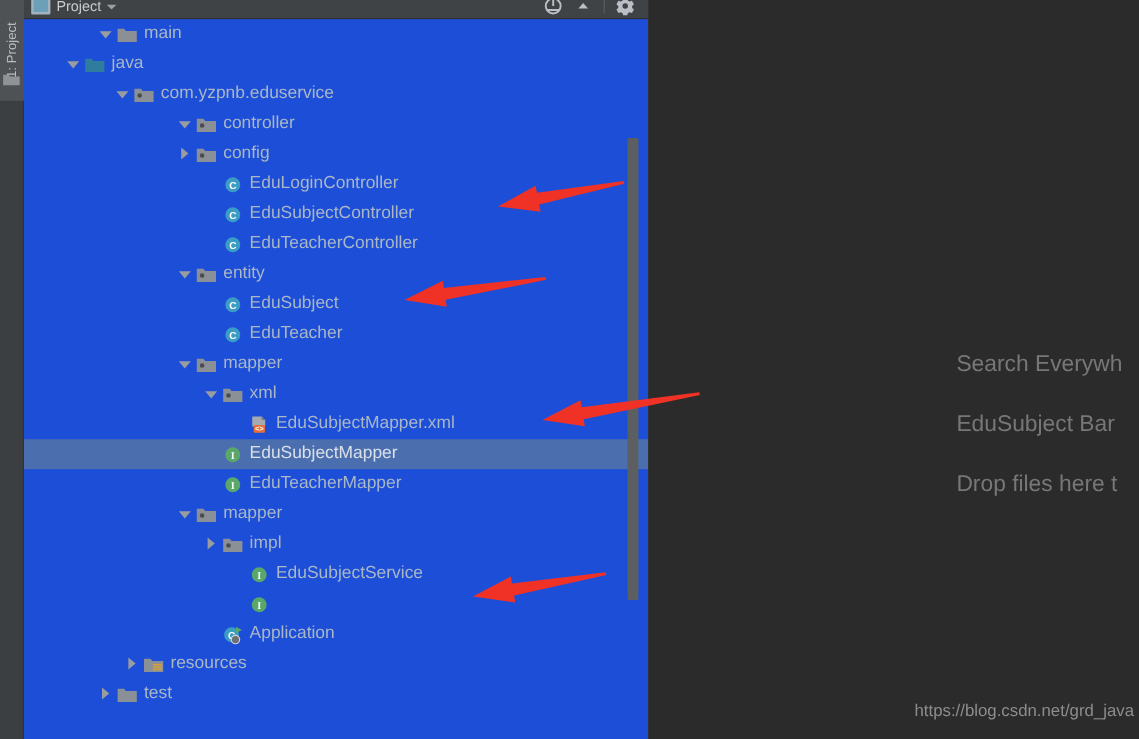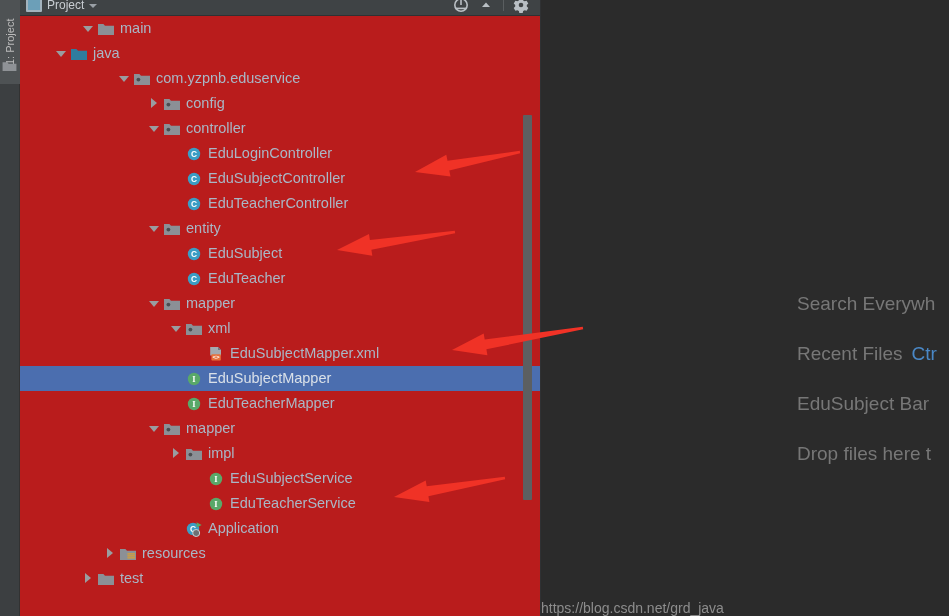--- a/index.html
+++ b/index.html
@@ -110,21 +110,21 @@
     background: #5a5e60;
   }
   .tb-ico { width: 16px; height: 16px; display:block; }
 
   
   .tree {
     position: absolute;
     left: 0; top: 16px;
     width: 521px;
     height: 600px;
-    background: #b91c1c;
+    background: #1d4ed8;
   }
   .row {
     position: relative;
     height: 25px;
     display: flex;
     align-items: center;
     white-space: nowrap;
     box-sizing: border-box;
   }
   .row.selected {
@@ -217,23 +217,23 @@
     font-size: 19px;
     color: #777777;
     padding-left: 256px;
   }
   .hint-key {
     color: #4a88c7;
     margin-left: 9px;
   }
   .watermark {
     position: absolute;
-    left: 0; top: 600px;
+    left: 0; top: 584px;
     width: 408px;
-    text-align: left;
+    text-align: right;
     color: #8d8d8d;
     font-size: 14px;
     white-space: nowrap;
     padding-right: 4px;
     box-sizing: border-box;
   }
 
   
   .arrows {
     position: absolute;
@@ -293,49 +293,49 @@
         </div>
         <div class="row" style="padding-left: 35px;">
           <span class="twisty open"></span>
           <span class="icon-wrap">
             <svg width="18" height="16" viewBox="0 0 18 16">
               <path d="M1 3 H6.4 L8 4.8 H17 V14 H1 Z" fill="#2f7c9e"></path>
             </svg>
           </span>
           <span class="row-label">java</span>
         </div>
-        <div class="row" style="padding-left: 98px;">
+        <div class="row" style="padding-left: 76px;">
           <span class="twisty open"></span>
           <span class="icon-wrap">
             <svg width="18" height="16" viewBox="0 0 18 16">
               <path d="M1 3 H6.4 L8 4.8 H17 V14 H1 Z" fill="#8b9096"></path>
               <circle cx="5.4" cy="8.6" r="1.9" fill="#4a4d50"></circle>
             </svg>
           </span>
           <span class="row-label">com.yzpnb.eduservice</span>
+        </div>
+        <div class="row" style="padding-left: 128px;">
+          <span class="twisty open"></span>
+          <span class="icon-wrap">
+            <svg width="18" height="16" viewBox="0 0 18 16">
+              <path d="M1 3 H6.4 L8 4.8 H17 V14 H1 Z" fill="#8b9096"></path>
+              <circle cx="5.4" cy="8.6" r="1.9" fill="#4a4d50"></circle>
+            </svg>
+          </span>
+          <span class="row-label">controller</span>
         </div>
         <div class="row" style="padding-left: 128px;">
           <span class="twisty closed"></span>
           <span class="icon-wrap">
             <svg width="18" height="16" viewBox="0 0 18 16">
               <path d="M1 3 H6.4 L8 4.8 H17 V14 H1 Z" fill="#8b9096"></path>
               <circle cx="5.4" cy="8.6" r="1.9" fill="#4a4d50"></circle>
             </svg>
           </span>
           <span class="row-label">config</span>
-        </div>
-        <div class="row" style="padding-left: 128px;">
-          <span class="twisty open"></span>
-          <span class="icon-wrap">
-            <svg width="18" height="16" viewBox="0 0 18 16">
-              <path d="M1 3 H6.4 L8 4.8 H17 V14 H1 Z" fill="#8b9096"></path>
-              <circle cx="5.4" cy="8.6" r="1.9" fill="#4a4d50"></circle>
-            </svg>
-          </span>
-          <span class="row-label">controller</span>
         </div>
         <div class="row" style="padding-left: 150px;">
           <span class="twisty none"></span>
           <span class="icon-wrap">
             <svg width="18" height="16" viewBox="0 0 18 16">
               <circle cx="9" cy="8" r="6.2" fill="#3b9dc4"></circle>
               <text x="9" y="11.4" font-family="Liberation Sans, sans-serif" font-size="8.4" font-weight="bold" fill="#ffffff" text-anchor="middle">C</text>
             </svg>
           </span>
           <span class="row-label">EduLoginController</span>
@@ -473,21 +473,20 @@
           <span class="row-label">EduSubjectService</span>
         </div>
         <div class="row" style="padding-left: 172px;">
           <span class="twisty none"></span>
           <span class="icon-wrap">
             <svg width="18" height="16" viewBox="0 0 18 16">
               <circle cx="9" cy="8" r="6.2" fill="#59a869"></circle>
               <text x="9" y="11.3" font-family="Liberation Serif, serif" font-size="8.6" font-weight="bold" fill="#ffffff" text-anchor="middle">I</text>
             </svg>
           </span>
-          <span class="row-label">EduTeacherService</span>
         </div>
         <div class="row" style="padding-left: 150px;">
           <span class="twisty none"></span>
           <span class="icon-wrap">
             <svg width="18" height="16" viewBox="0 0 18 16">
               <circle cx="8" cy="8" r="6.2" fill="#3b9dc4"></circle>
               <text x="8" y="11.4" font-family="Liberation Sans, sans-serif" font-size="8.4" font-weight="bold" fill="#ffffff" text-anchor="middle">C</text>
               <path d="M11.6 1.2 L16.6 3.9 L11.6 6.6 Z" fill="#59a869"></path>
               <circle cx="11.2" cy="12" r="3.5" fill="#6d7074" stroke="#cfd3d6" stroke-width="1"></circle>
             </svg>
@@ -522,24 +521,20 @@
     <div class="tree-scrollbar">
       <div class="tree-thumb"></div>
     </div>
     <div class="toolwin-divider"></div>
   </div>
 
   <div class="editor">
     <div class="hints" id="hints">
         <div class="hint-row">
           <span>Search Everywh</span>
-        </div>
-        <div class="hint-row">
-          <span>Recent Files</span>
-          <span class="hint-key">Ctr</span>
         </div>
         <div class="hint-row">
           <span>EduSubject Bar</span>
         </div>
         <div class="hint-row">
           <span>Drop files here t</span>
         </div>
       </div>
     <div class="watermark">https://blog.csdn.net/grd_java</div>
   </div>

